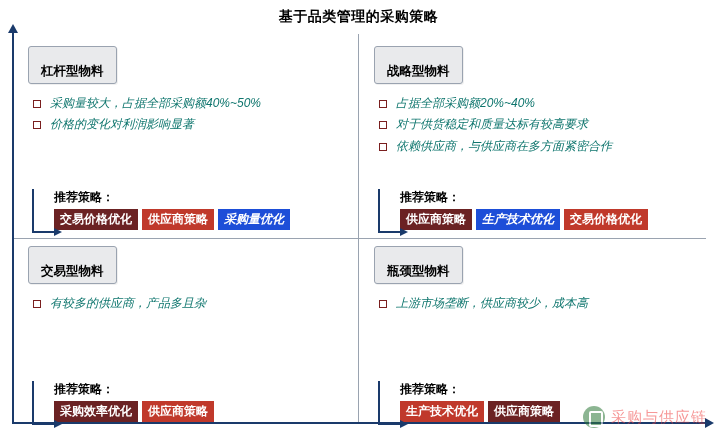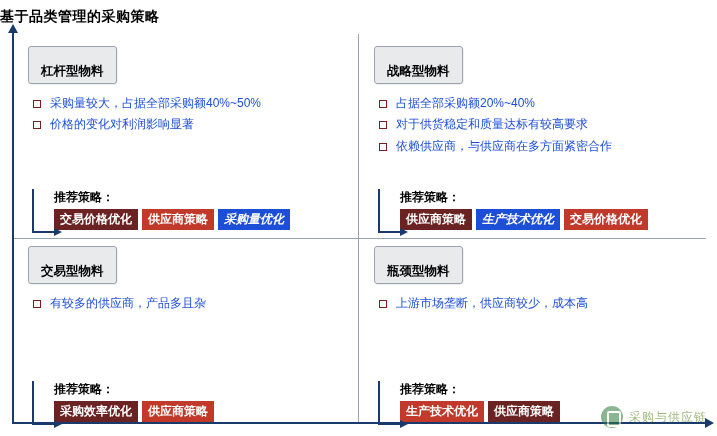--- a/index.html
+++ b/index.html
@@ -13,21 +13,21 @@
     font-family: "Liberation Sans", sans-serif;
     color: #000;
     position: relative;
     overflow: hidden;
   }
   .page-title {
     position: absolute;
     top: 8px;
     left: 0;
     width: 717px;
-    text-align: left;
+    text-align: center;
     font-size: 14px;
     font-weight: bold;
     letter-spacing: 0.5px;
   }
   
   .axis-v {
     position: absolute;
     left: 12px;
     top: 32px;
     width: 2px;
@@ -101,21 +101,22 @@
     list-style: none;
     margin: 10px 0 0 4px;
     padding: 0;
   }
   ul.bullets li {
     position: relative;
     padding-left: 18px;
     font-size: 12px;
     line-height: 1.55;
     margin-bottom: 3px;
-    color: #1d4ed8;
+    color: #0f766e;
+    font-style: italic;
   }
   ul.bullets li::before {
     content: "";
     position: absolute;
     left: 1px;
     top: 6px;
     width: 6px;
     height: 6px;
     border: 1px solid #7a1f1f;
     background: #fff;
@@ -188,22 +189,22 @@
   }
   .wm-logo::after {
     content: "";
     position: absolute;
     left: 6px; top: 5px;
     width: 10px; height: 12px;
     border: 2px solid #fff;
     border-radius: 2px;
   }
   .wm-text {
-    font-size: 12px;
-    color: #4d7c0f;
+    font-size: 15px;
+    color: #ef4444;
     letter-spacing: 1px;
   }
 </style>
 </head>
 <body>
 
 <div class="page-title">基于品类管理的采购策略</div>
 
 <div class="axis-v"></div>
 <div class="axis-h"></div>

